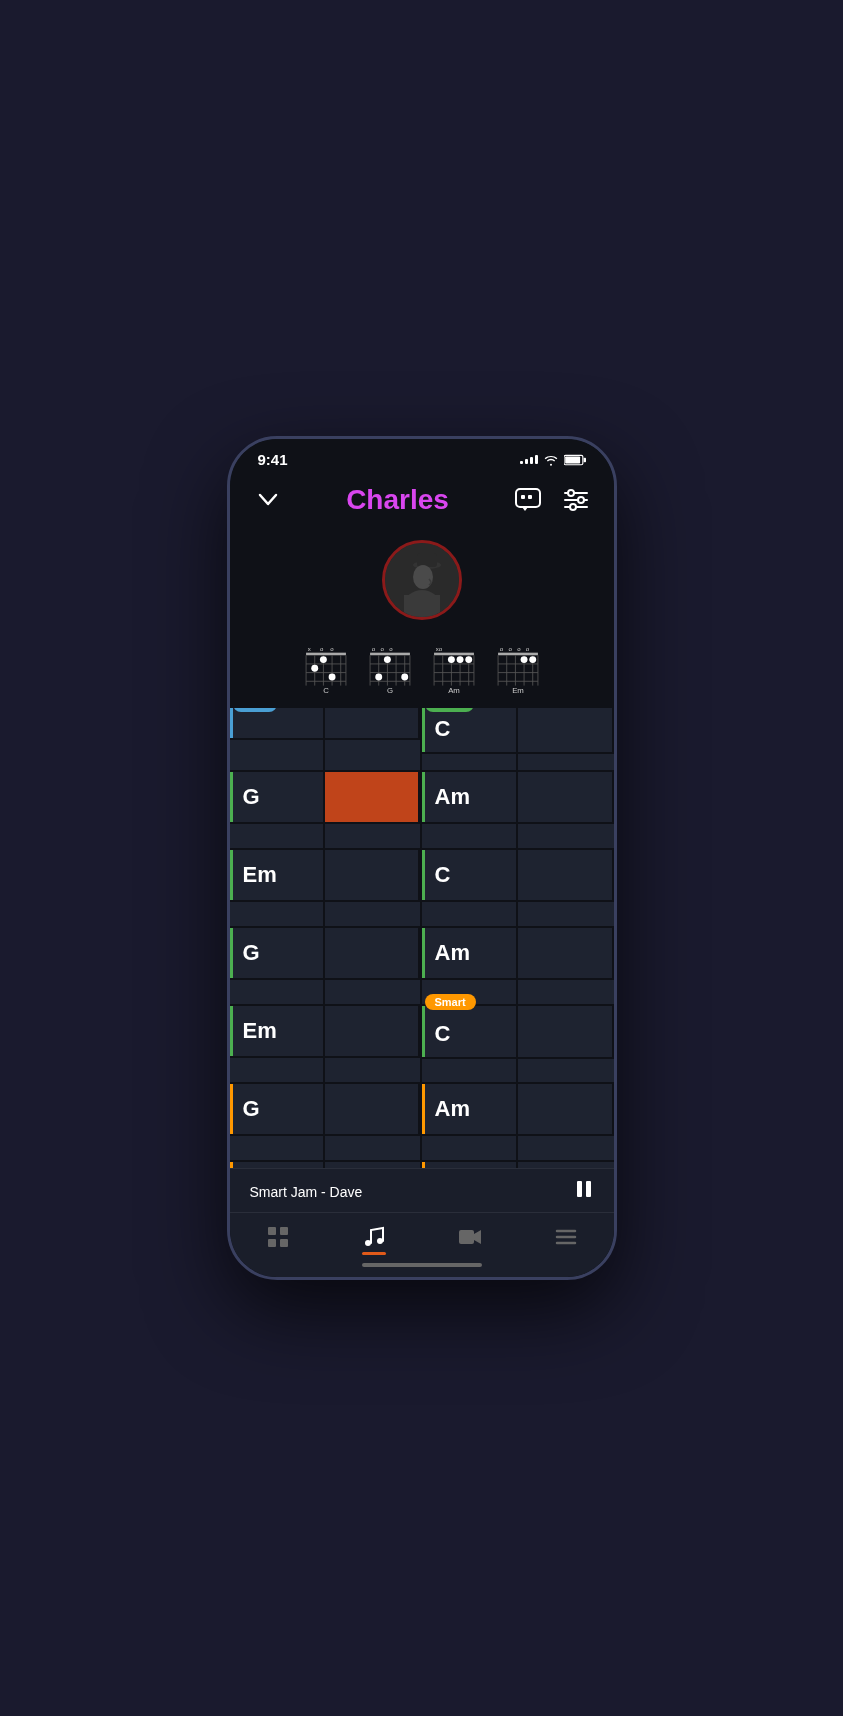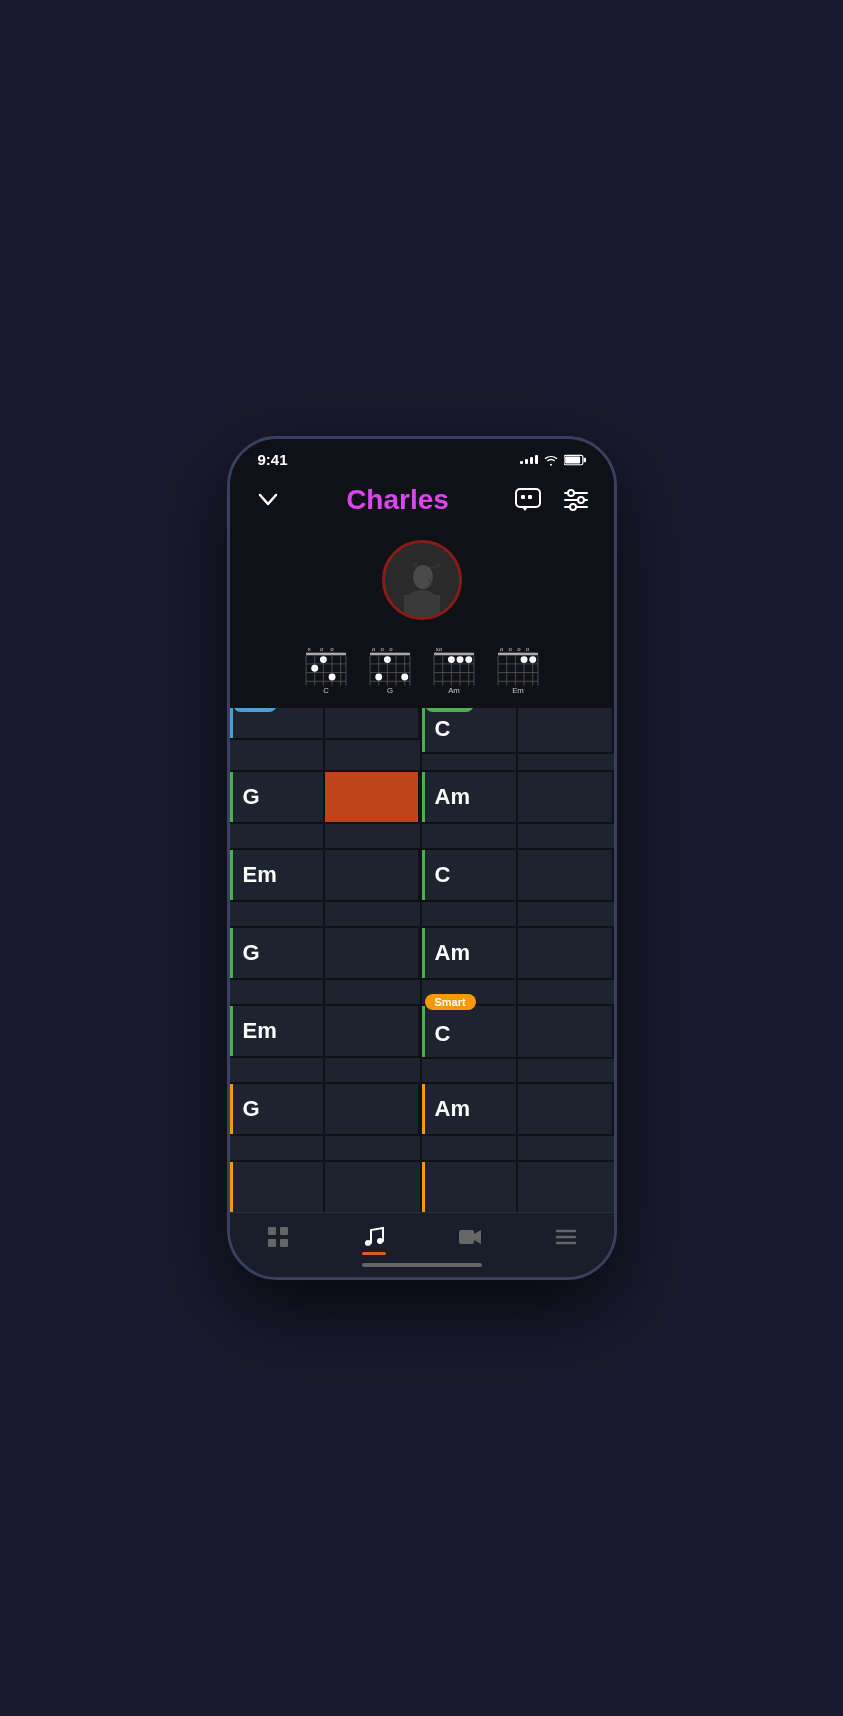--- a/index.html
+++ b/index.html
@@ -554,20 +554,29 @@
           <div class="chord-cell"></div>
         </div>
         <div style="display:grid; grid-template-columns:1fr 1fr;">
           <div class="chord-cell left-border-orange"></div>
           <div class="chord-cell"></div>
         </div>
       </div>
 
     </div>
 
+    <div class="bottom-player">
+      <span class="player-title">Smart Jam - Dave</span>
+      <div class="player-pause">
+        <svg width="20" height="20" viewBox="0 0 20 20" fill="white">
+          <rect x="3" y="2" width="5" height="16" rx="1" fill="white"></rect>
+          <rect x="12" y="2" width="5" height="16" rx="1" fill="white"></rect>
+        </svg>
+      </div>
+    </div>
 
     <div class="bottom-nav">
       <div class="nav-item">
         <svg class="nav-icon" width="24" height="24" viewBox="0 0 24 24" fill="#666">
           <rect x="2" y="2" width="8" height="8" rx="1" fill="#666"></rect>
           <rect x="14" y="2" width="8" height="8" rx="1" fill="#666"></rect>
           <rect x="2" y="14" width="8" height="8" rx="1" fill="#666"></rect>
           <rect x="14" y="14" width="8" height="8" rx="1" fill="#666"></rect>
         </svg>
       </div>

